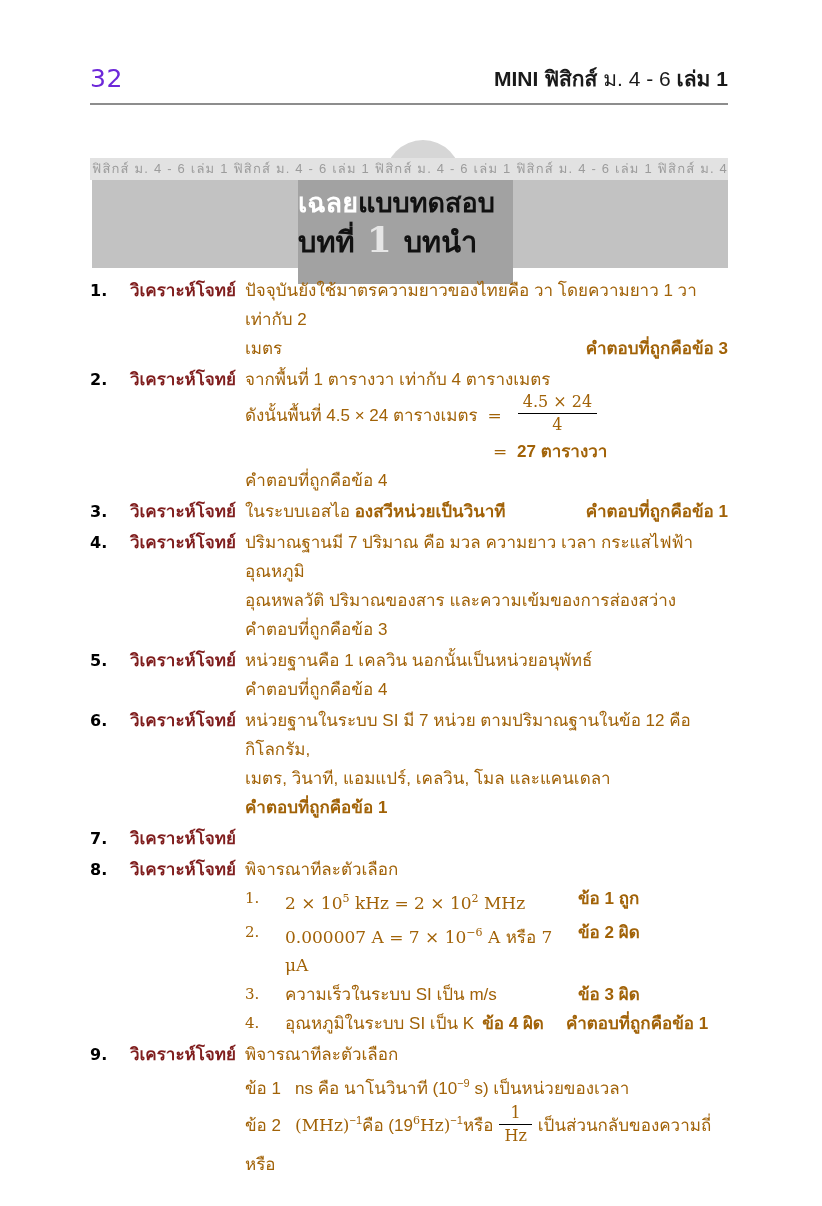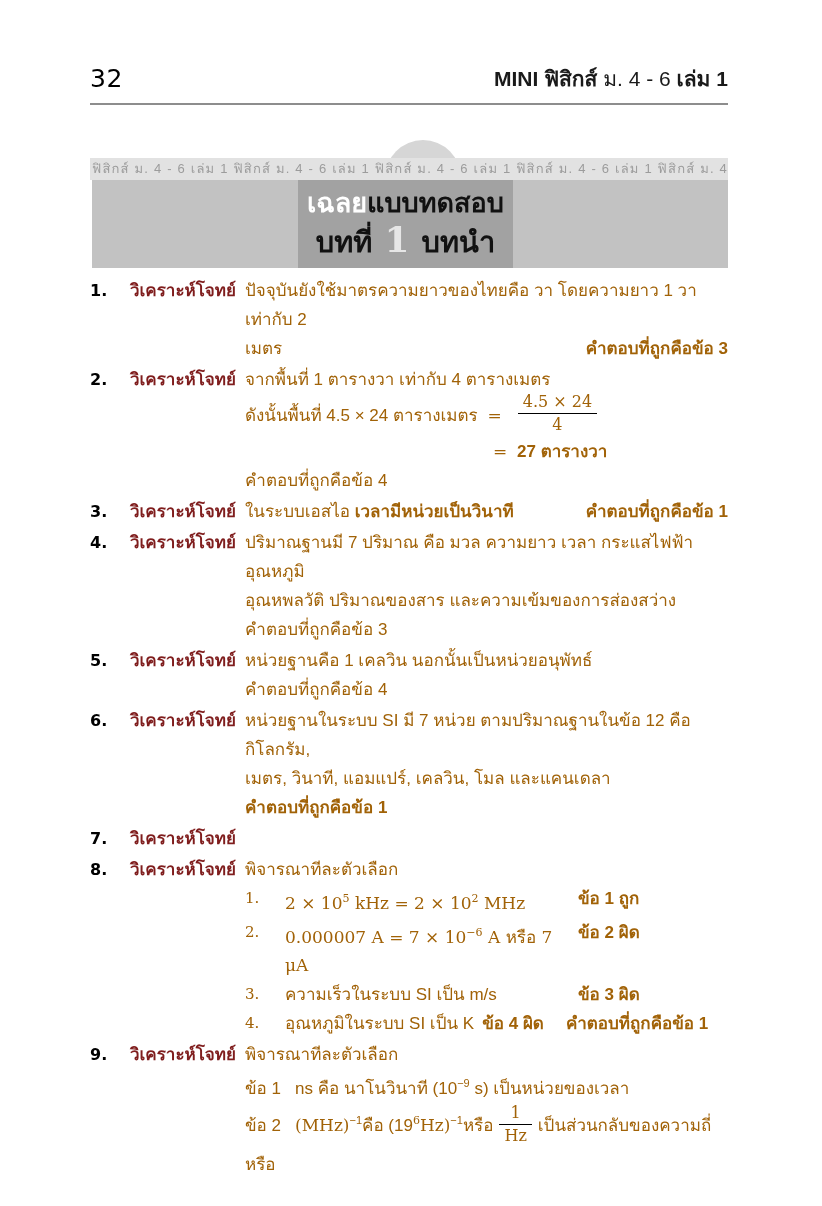--- a/index.html
+++ b/index.html
@@ -25,21 +25,21 @@
     left: 90px;
     top: 62px;
     width: 638px;
     height: 44px;
   }
   .pagehead .folio {
     position: absolute;
     left: 0;
     top: 2px;
     font-size: 25px;
-    color: #000000;
+    color: #6d28d9;
     letter-spacing: .5px;
     font-family: "DejaVu Sans", sans-serif;
   }
   .pagehead .bookline {
     position: absolute;
     right: 0;
     top: 0;
     font-size: 21px;
     font-weight: 700;
     color: #1a1a1a;
@@ -96,23 +96,23 @@
     top: 40px;
     width: 636px;
     height: 88px;
     background: #c2c2c2;
   }
   .banner-inner {
     position: absolute;
     left: 208px;
     top: 40px;
     width: 215px;
-    height: 88px;
+    height: 104px;
     background: #a2a2a2;
-    text-align: center;
+    text-align: left;
   }
   .banner-line1 {
     margin-top: 6px;
     font-size: 27px;
     font-weight: 700;
     line-height: 34px;
     white-space: nowrap;
   }
   .banner-line1 .hl { color: #ffffff; }
   .banner-line1 .dk { color: #111111; }
@@ -286,21 +286,21 @@
           </span>
         </span>
         <span class="ln right">คำตอบที่ถูกคือข้อ 4</span>
       </div>
     </div>
 
     <div class="qrow">
       <div class="qnum">3.</div>
       <div class="qtag">วิเคราะห์โจทย์</div>
       <div class="qbody">
-        <span class="ln"><span>ในระบบเอสไอ </span><span class="b">เวลามีหน่วยเป็นวินาที</span><span class="flt-right">คำตอบที่ถูกคือข้อ 1</span></span>
+        <span class="ln"><span>ในระบบเอสไอ </span><span class="b">องสวีหน่วยเป็นวินาที</span><span class="flt-right">คำตอบที่ถูกคือข้อ 1</span></span>
       </div>
     </div>
 
     <div class="qrow">
       <div class="qnum">4.</div>
       <div class="qtag">วิเคราะห์โจทย์</div>
       <div class="qbody">
         <span class="ln">ปริมาณฐานมี 7 ปริมาณ คือ มวล ความยาว เวลา กระแสไฟฟ้า อุณหภูมิ</span>
         <span class="ln">อุณหพลวัติ ปริมาณของสาร และความเข้มของการส่องสว่าง</span>
         <span class="ln right">คำตอบที่ถูกคือข้อ 3</span>

